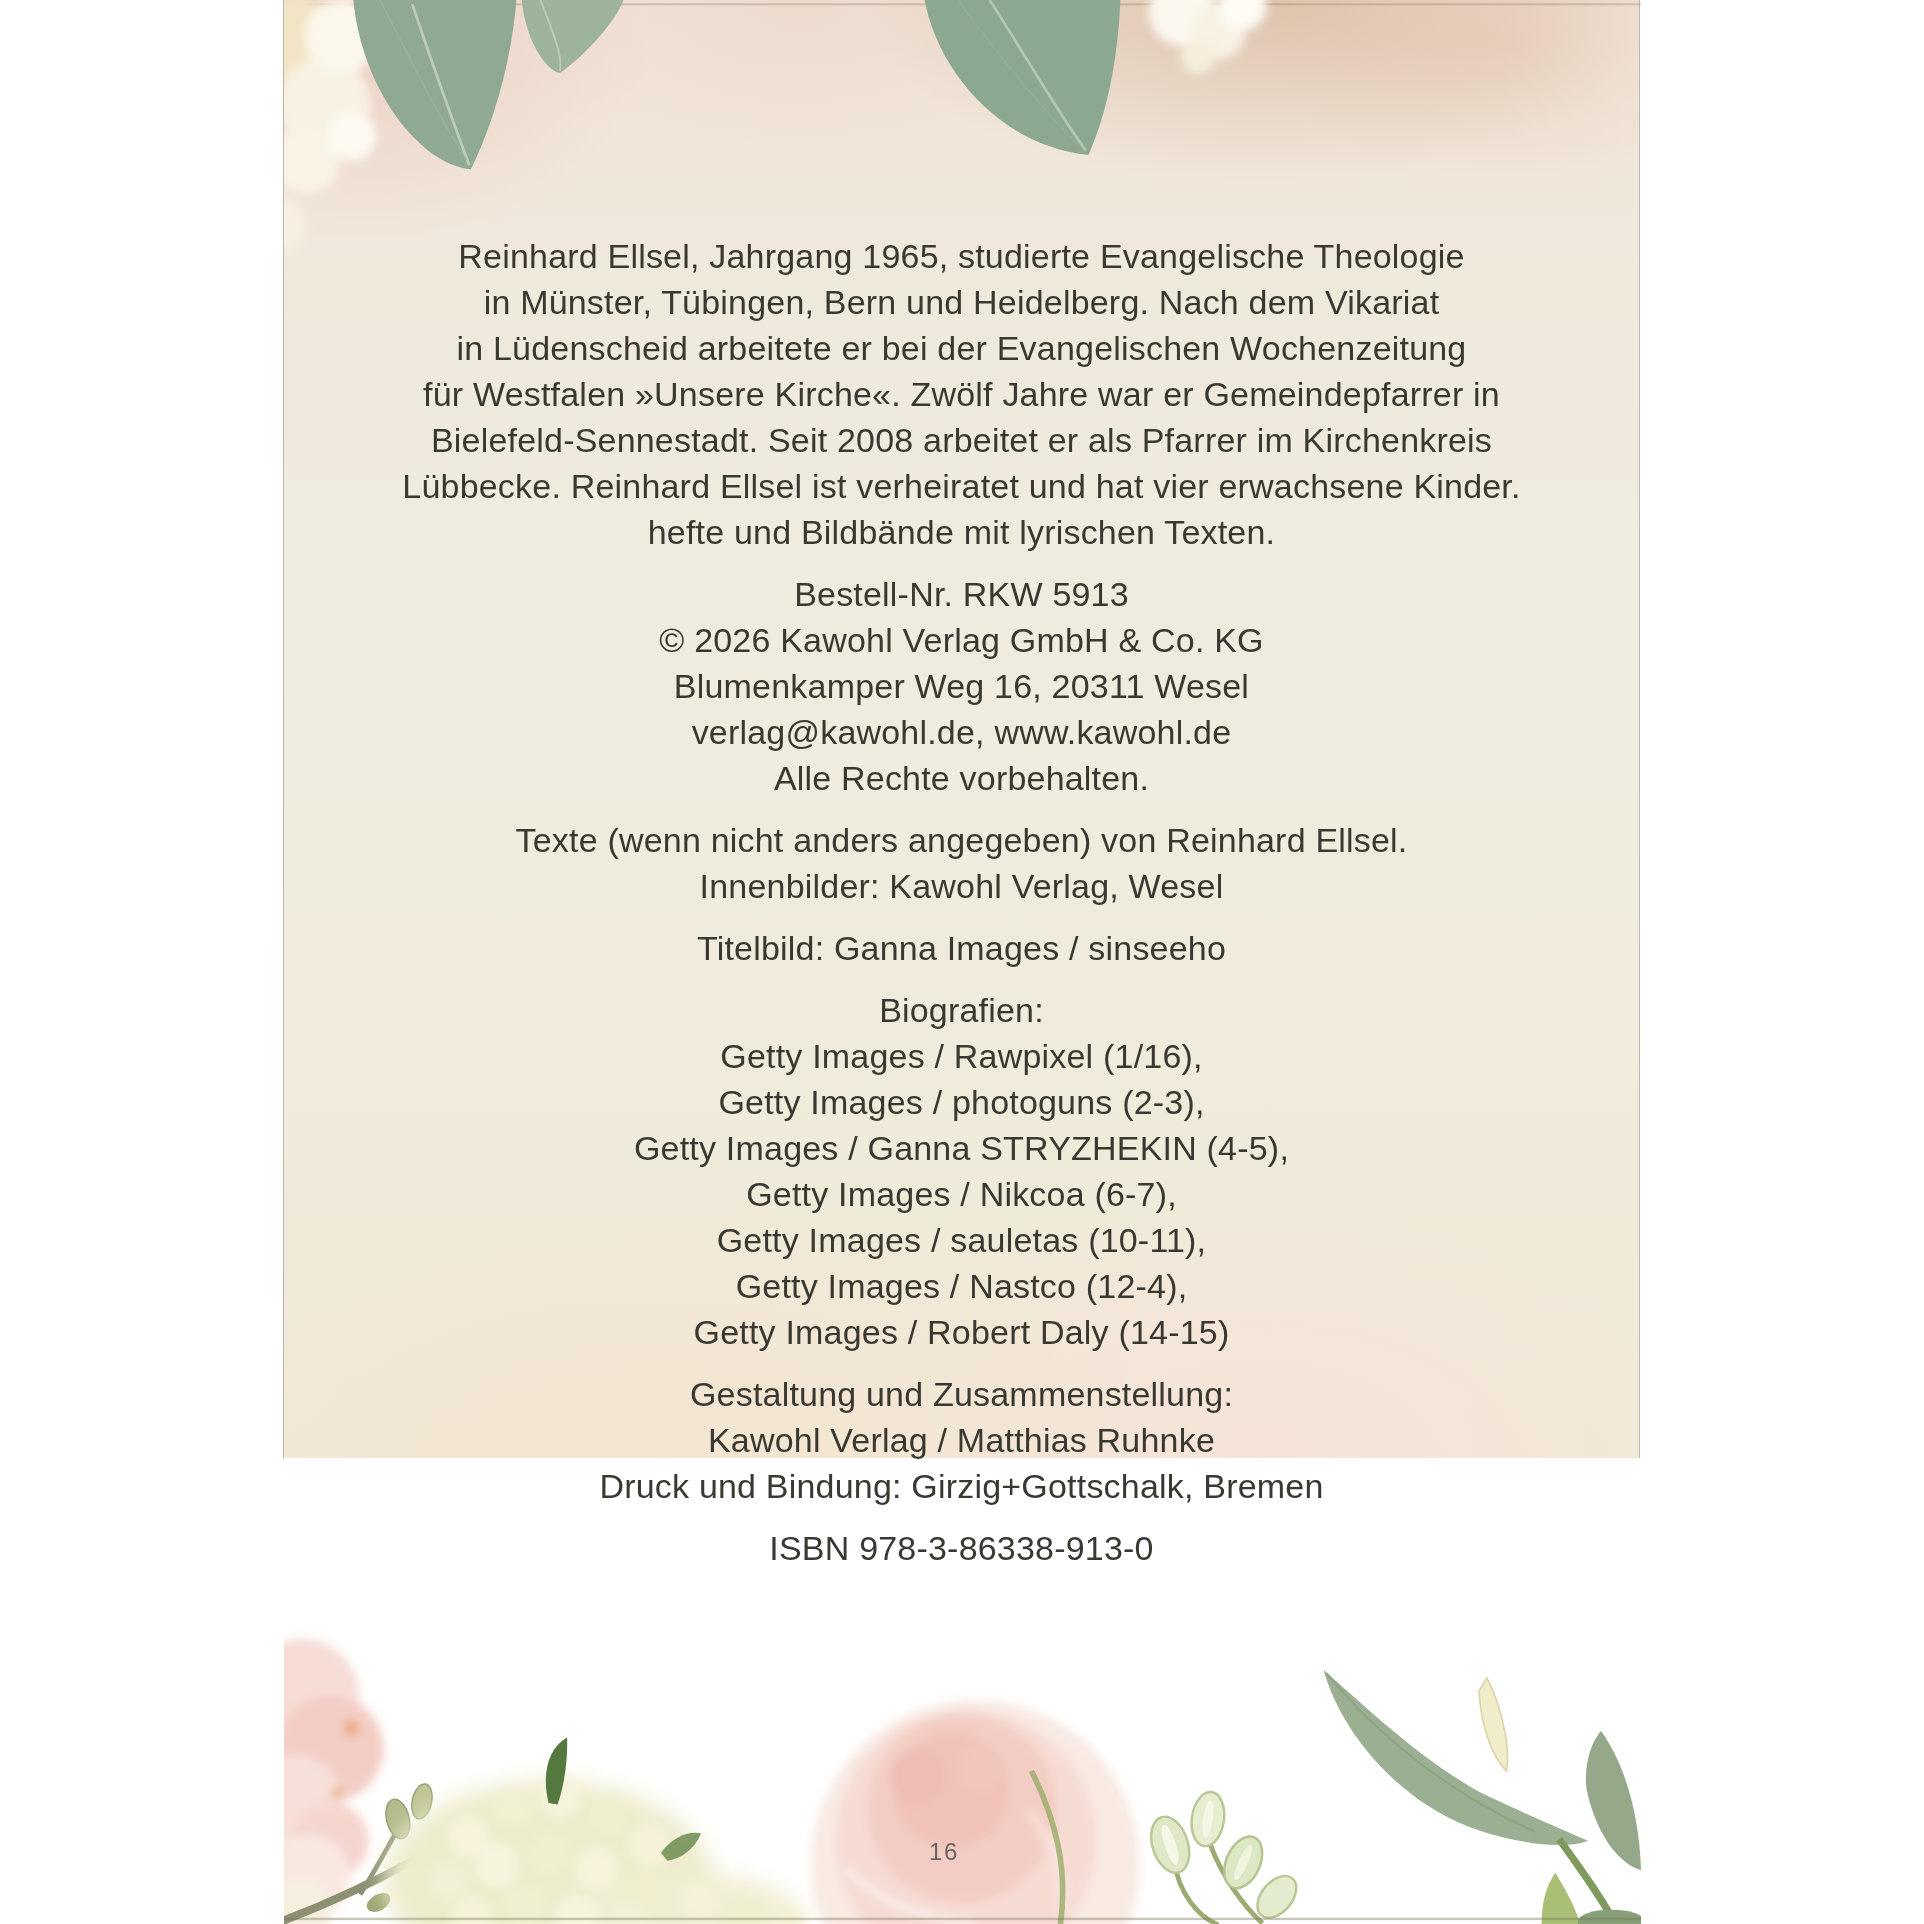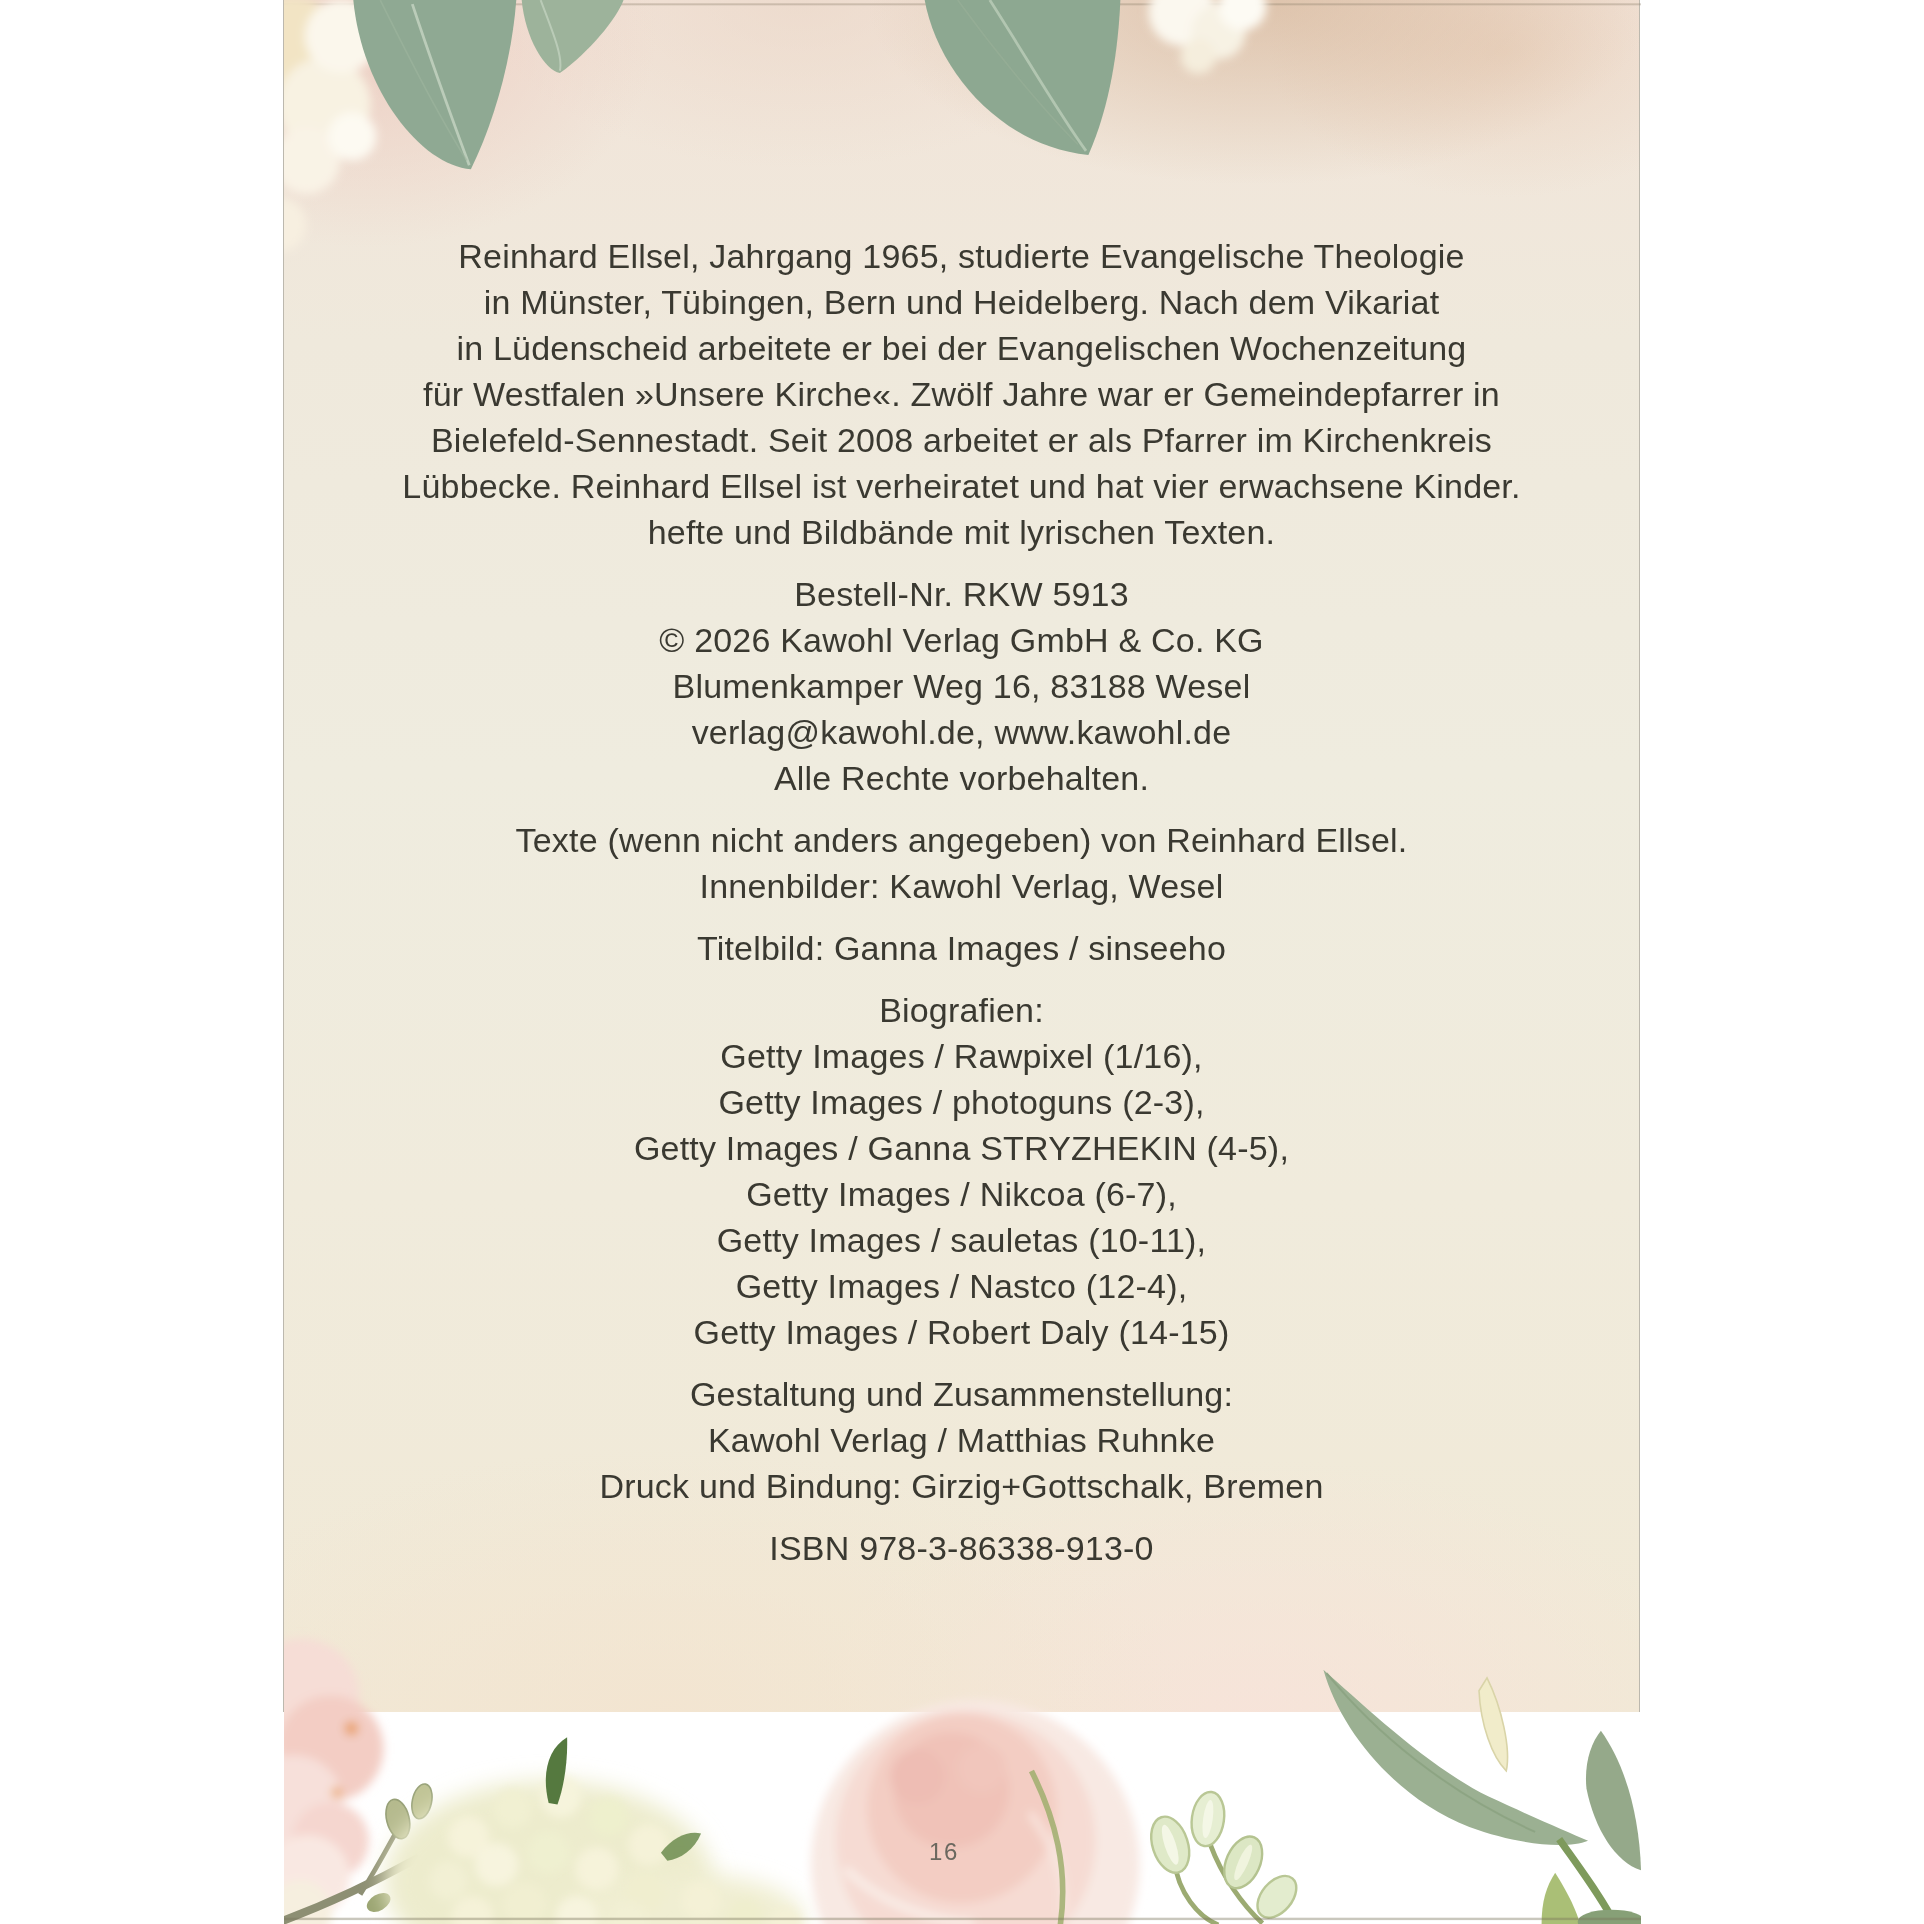--- a/index.html
+++ b/index.html
@@ -2,21 +2,21 @@
 <html style="font-size:13px"><head>
 <meta charset="utf-8">
 <style>
   html,body{margin:0;padding:0;}
   body{
     width:1925px;height:1925px;position:relative;overflow:hidden;
     background:#ffffff;
     font-family:"Liberation Sans","DejaVu Sans",sans-serif;
   }
   .page{
-    position:absolute;left:283px;top:0;width:1357px;height:1712px;
+    position:absolute;left:283px;top:0;width:1357px;height:1458px;
     border-left:1.6px solid #bcb8ae;border-right:1.6px solid #bcb8ae;
     box-sizing:border-box;
     background:
       radial-gradient(417px 305px at 6% 2%,  rgba(236,205,193,0.90), rgba(236,205,193,0) 70%),
       radial-gradient(545px 257px at 72% 0%, rgba(205,168,134,0.55), rgba(205,168,134,0) 72%),
       radial-gradient(337px 209px at 90% 3%, rgba(228,196,170,0.45), rgba(228,196,170,0) 70%),
       radial-gradient(449px 241px at 38% 0%, rgba(233,212,196,0.55), rgba(233,212,196,0) 70%),
       radial-gradient(722px 369px at 28% 100%,rgba(243,228,208,0.85), rgba(243,228,208,0) 72%),
       radial-gradient(610px 337px at 72% 100%,rgba(248,226,218,0.80), rgba(248,226,218,0) 75%),
       linear-gradient(180deg,#f2e4d9 0%,#efe9dc 20%,#efecdf 45%,#f0ebdc 70%,#f1e9d6 100%);
@@ -171,21 +171,21 @@
       <span class="line">in Lüdenscheid arbeitete er bei der Evangelischen Wochenzeitung</span>
       <span class="line">für Westfalen »Unsere Kirche«. Zwölf Jahre war er Gemeindepfarrer in</span>
       <span class="line">Bielefeld-Sennestadt. Seit 2008 arbeitet er als Pfarrer im Kirchenkreis</span>
       <span class="line">Lübbecke. Reinhard Ellsel ist verheiratet und hat vier erwachsene Kinder.</span>
       <span class="line">hefte und Bildbände mit lyrischen Texten.</span>
     </p>
 
     <p class="group">
       <span class="line">Bestell-Nr. RKW 5913</span>
       <span class="line">© 2026 Kawohl Verlag GmbH &amp; Co. KG</span>
-      <span class="line">Blumenkamper Weg 16, 83188 Wesel</span>
+      <span class="line">Blumenkamper Weg 16, 20311 Wesel</span>
       <span class="line">verlag@kawohl.de, www.kawohl.de</span>
       <span class="line">Alle Rechte vorbehalten.</span>
     </p>
 
     <p class="group">
       <span class="line">Texte (wenn nicht anders angegeben) von Reinhard Ellsel.</span>
       <span class="line">Innenbilder: Kawohl Verlag, Wesel</span>
     </p>
 
     <p class="group">

